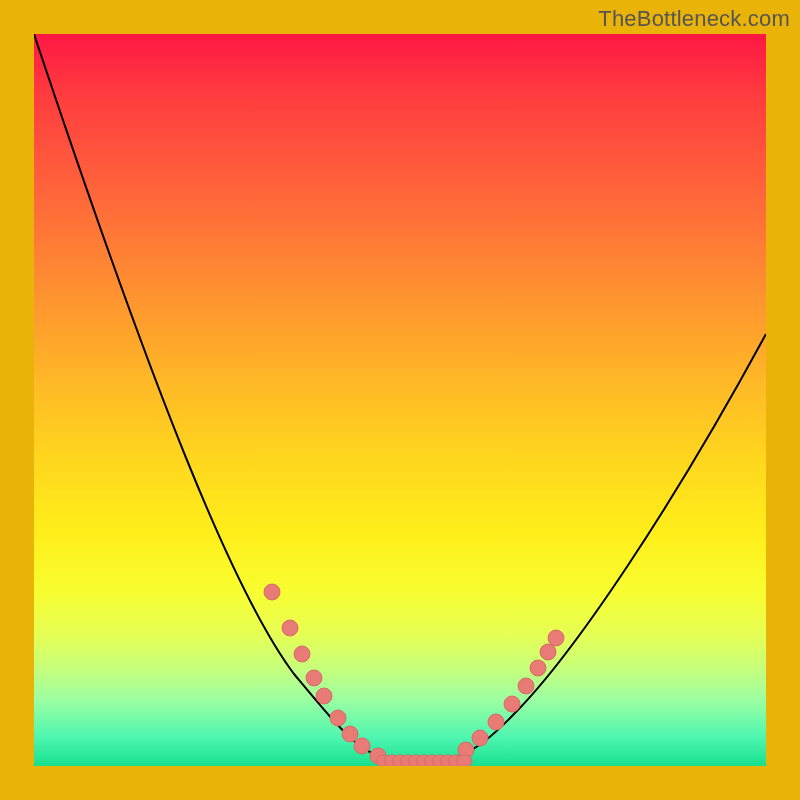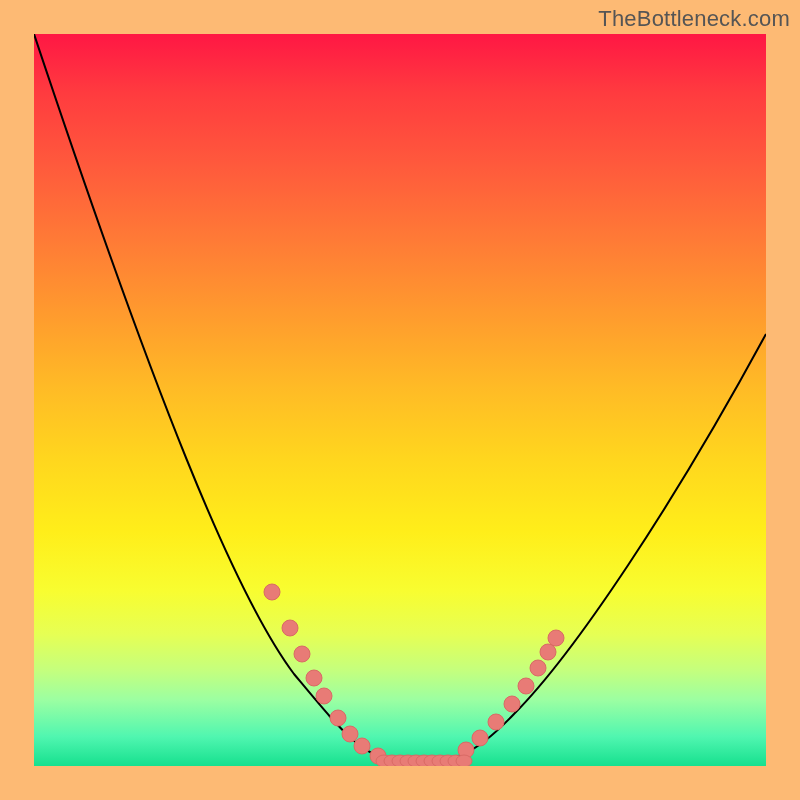--- a/index.html
+++ b/index.html
@@ -8,21 +8,21 @@
     width: 800px;
     height: 800px;
     overflow: hidden;
     background: #000;
     font-family: Arial, Helvetica, sans-serif;
   }
   .frame {
     position: relative;
     width: 800px;
     height: 800px;
-    background: #fdba74;
+    background: #eab308;
   }
   .plot {
     position: absolute;
     left: 34px;
     top: 34px;
     width: 732px;
     height: 732px;
     background: linear-gradient(to bottom,
       #ff1744 0%,
       #ff3b3f 8%,

